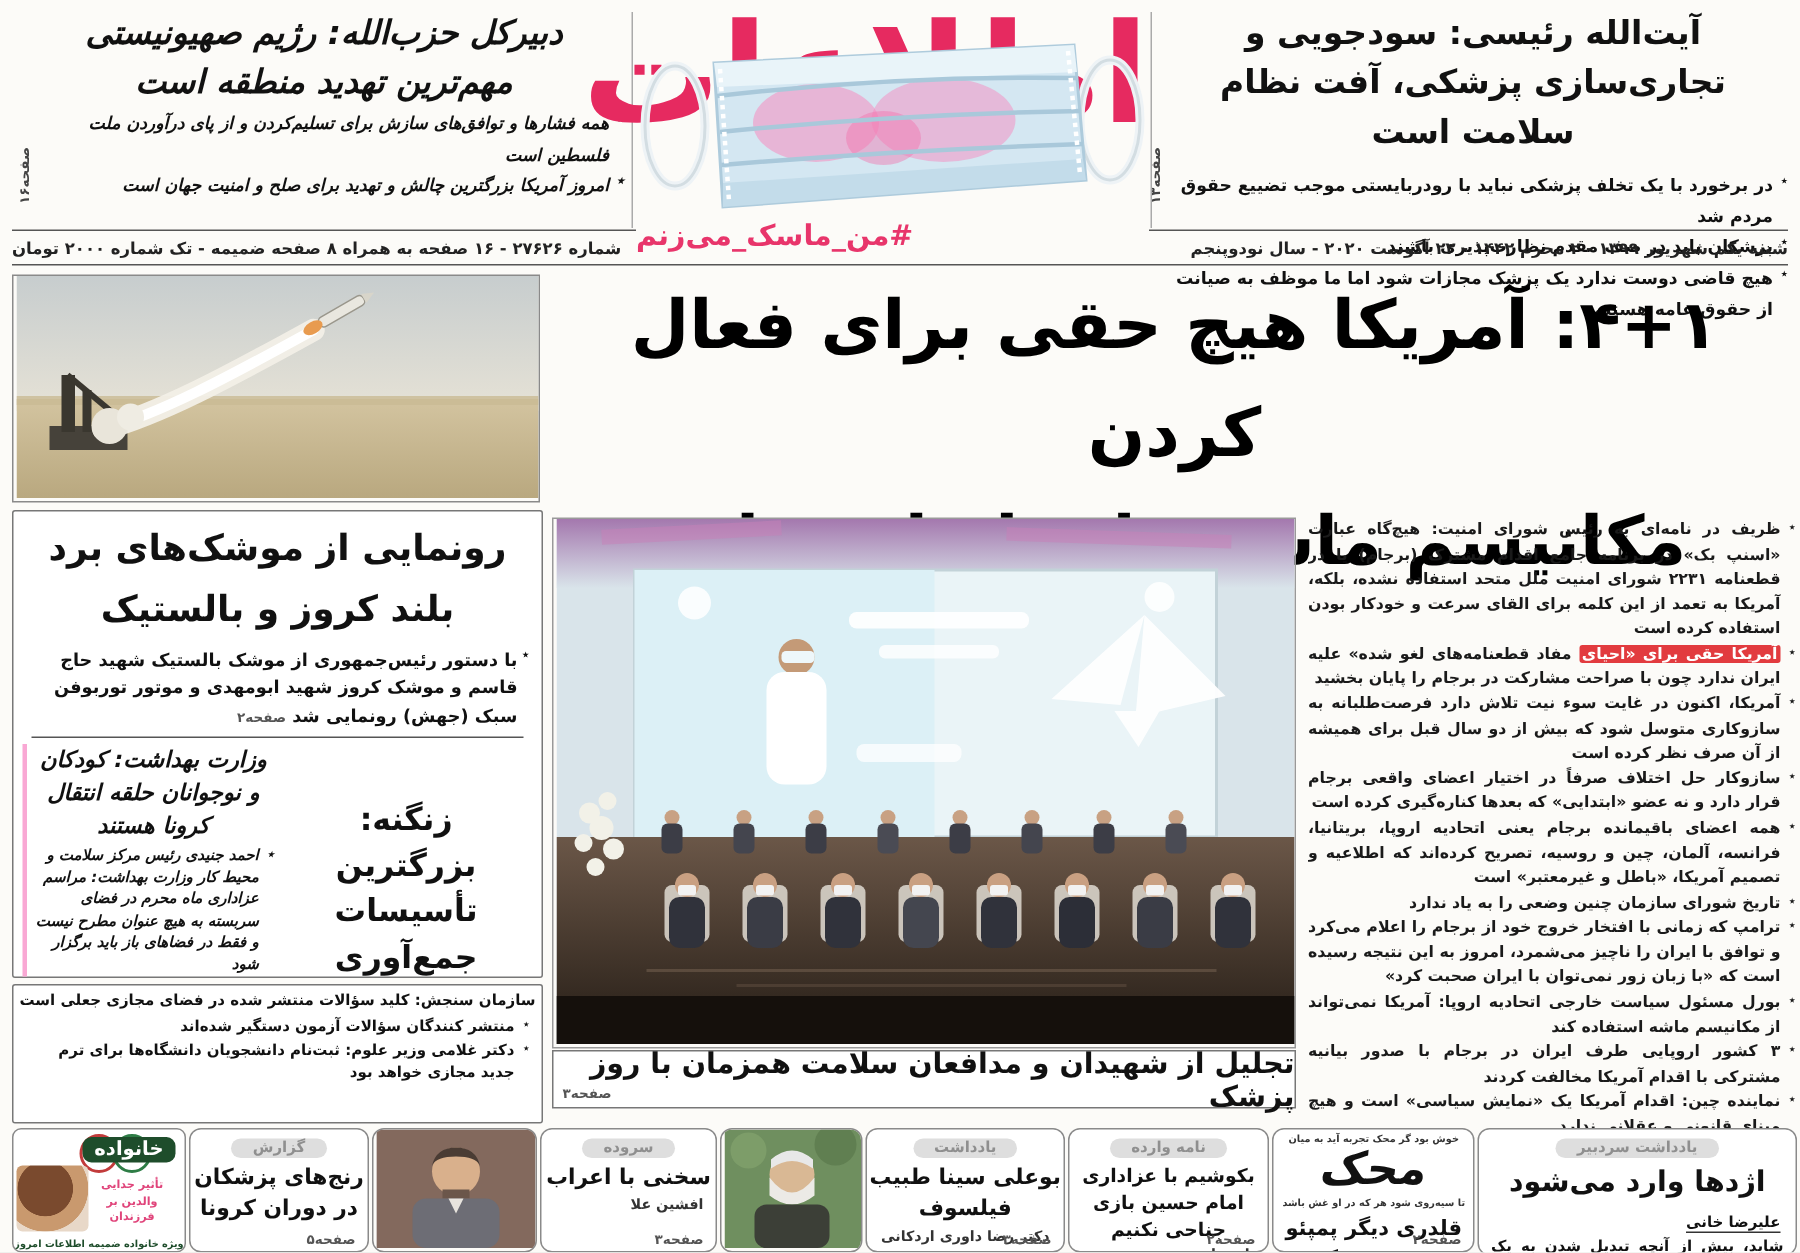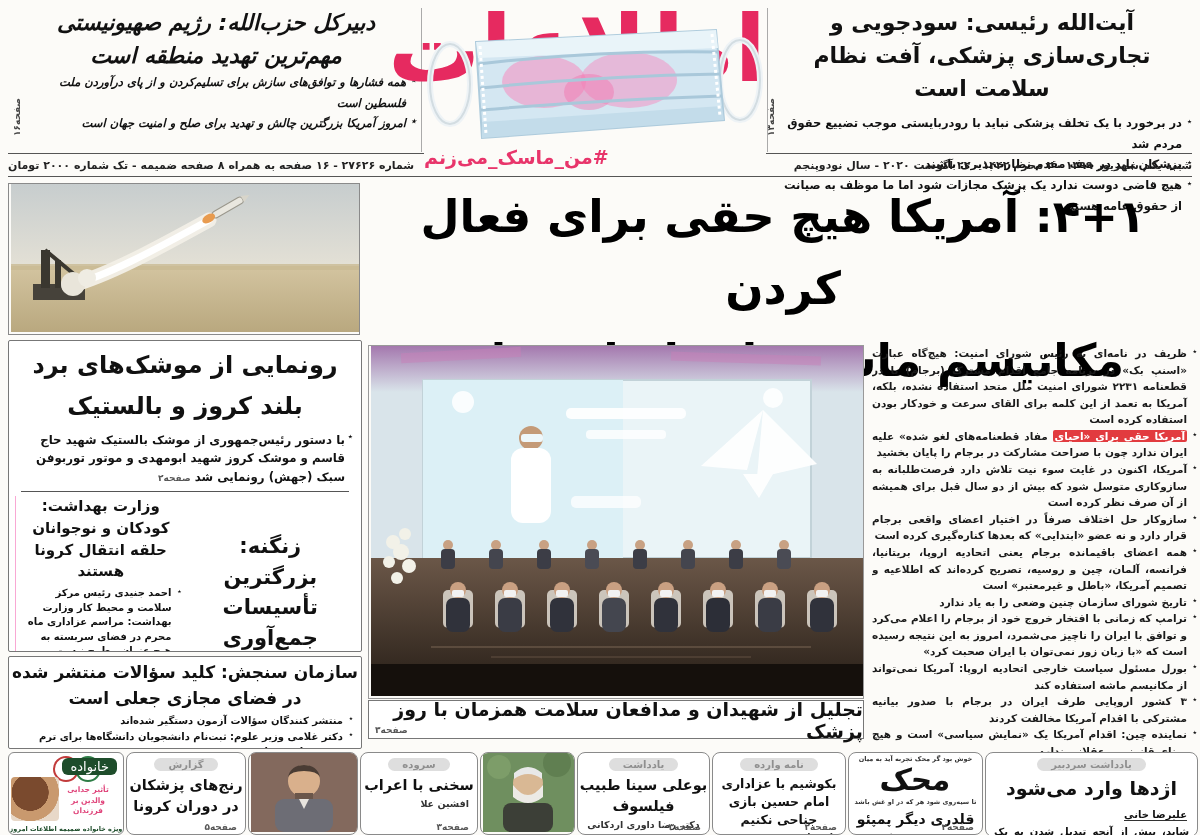--- a/index.html
+++ b/index.html
@@ -37,27 +37,27 @@
 
   #missile-photo{left:8px;top:183px;width:350px;height:150px;border:1px solid #8a8a8a;}
 
   
   #left-col{left:8px;top:340px;width:352px;height:310px;border:1px solid #777;border-radius:2px;background:#fff;overflow:hidden;}
   #missile-hl{font-size:24px;line-height:1.7;padding-top:4px;}
   #missile-bullet{font-size:11.8px;font-weight:bold;line-height:1.6;padding:2px 8px 0 8px;text-align:right;}
   .divider{border-bottom:1px solid #555;margin:4px 12px;}
   #subcols{display:flex;direction:rtl;padding:0 6px;}
   .subcol{width:50%;padding:0 4px;overflow:hidden;height:158px;}
-  .subcol.sep{border-left:1px solid #f9a8d4;}
+  .subcol.sep{border-left:3px solid #f9a8d4;font-style:italic;}
   .subcol .hl{font-size:15px;line-height:1.45;}
   .subcol .bullets{font-size:10px;line-height:1.45;margin-top:3px;text-align:right;}
   #oil-hl{font-size:21px;margin-top:35px;}
 
   #sanjesh{left:8px;top:656px;width:352px;height:91px;border:1px solid #777;border-radius:2px;background:#fff;overflow:hidden;}
-  #sanjesh .hl{font-size:17px;line-height:1.5;padding-top:3px;}
+  #sanjesh .hl{font-size:10px;line-height:1.5;padding-top:3px;}
   #sanjesh .bullets{font-size:10px;line-height:1.55;padding:2px 8px;}
 
   
   #center-photo{left:368px;top:345px;width:494px;height:352px;border:1px solid #999;}
   #caption{left:368px;top:700px;width:494px;height:37px;border:1px solid #777;background:#fff;
            display:flex;align-items:center;justify-content:center;font-size:19px;font-weight:bold;}
   #caption .page-tag{position:absolute;left:6px;bottom:3px;}
 
   
   #right-col{left:872px;top:345px;width:325px;height:410px;font-size:10.5px;font-weight:bold;
@@ -89,21 +89,21 @@
   #poem-box{left:360px;width:116px;}
   #report-box{left:126px;width:118px;}
   #note-photo{left:480px;width:93px;}
   #poem-photo{left:248px;width:108px;}
 
   
   #family-box{left:8px;width:114px;top:752px;height:81px;border:1px solid #8a8a8a;border-radius:6px;
               background:#fff;overflow:hidden;}
   #family-logo-wrap{position:absolute;top:3px;right:4px;width:72px;height:24px;}
   #family-logo{position:absolute;top:2px;right:2px;background:#1e4d2b;color:#fff;font-size:13px;
-               font-weight:normal;padding:1px 8px;border-radius:6px;z-index:2;}
+               font-weight:bold;padding:1px 8px;border-radius:6px;z-index:2;}
   .fam-circle{position:absolute;border-radius:50%;width:22px;height:22px;border:2px solid;}
   #family-cover-line{position:absolute;top:32px;right:4px;width:62px;font-size:7.5px;color:#e0457b;
                      font-weight:bold;text-align:center;line-height:1.4;z-index:2;}
   #family-photo{position:absolute;left:2px;top:24px;width:48px;height:44px;border-radius:4px;
                 background:radial-gradient(circle at 40% 35%,#7a4a2e 0 45%,#c9996e 46% 70%,#e8d8c8 71%);}
   #family-caption{position:absolute;bottom:1px;width:100%;text-align:center;font-size:6.5px;
                   color:#1e4d2b;font-weight:bold;}
 </style>
 </head>
 <body>

